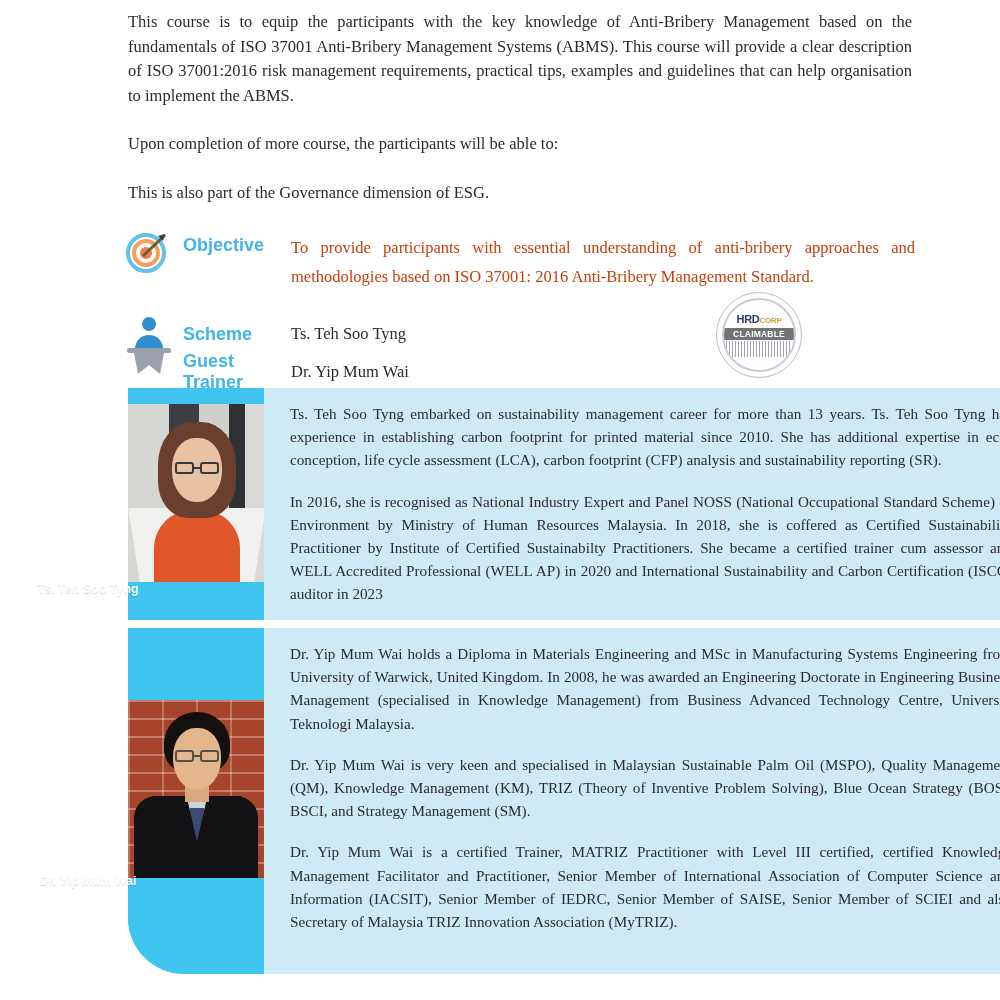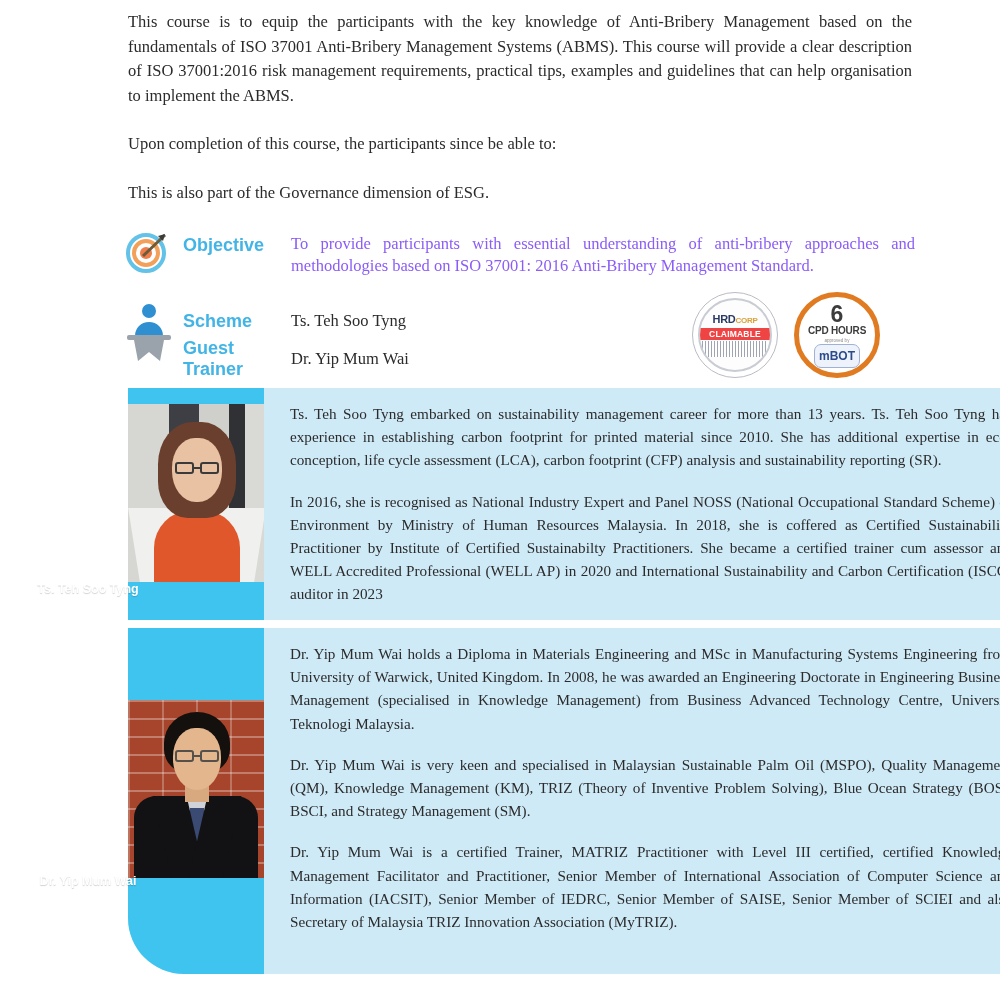--- a/index.html
+++ b/index.html
@@ -28,32 +28,32 @@
   .meta { position: absolute; left: 105px; top: 228px; width: 790px; }
   .row { display: flex; align-items: flex-start; }
 
   .icon-col { width: 58px; flex: 0 0 58px; }
   .label-col {
     width: 108px; flex: 0 0 108px;
     color: #42b4e6; font-weight: bold;
     font-family: "Liberation Sans", sans-serif;
     font-size: 18px;
   }
-  .val-col { flex: 1; font-size: 16.5px; line-height: 22px; color: #8b5cf6; text-align: justify; font-family: Liberation Serif, serif; }
+  .val-col { flex: 1; font-size: 16.5px; line-height: 29px; color: #c2410c; text-align: justify; font-family: Liberation Serif, serif; }
 
   .obj-row { margin-bottom: 14px; }
   .obj-label { padding-top: 7px; }
   .obj-text { padding-top: 5px; width: 620px; }
 
   .trainer-block { position: relative; padding-top: 10px; }
   .trainer-line { display: flex; align-items: center; height: 38px; }
   .trainer-name { font-size: 16.5px; color: #2b2b2b; }
 
   
-  .badges { position: absolute; left: 672px; top: 292px; display: flex; gap: 16px; }
+  .badges { position: absolute; left: 696px; top: 292px; display: flex; gap: 16px; flex-direction: column; }
   .badge { position: relative; width: 86px; height: 86px; }
 
   .hrd-outer {
     width: 86px; height: 86px; border-radius: 50%;
     background: #ffffff; border: 1px solid #b9bcc4;
     display: flex; align-items: center; justify-content: center;
     overflow: hidden;
   }
   .hrd-ring {
     width: 74px; height: 74px; border-radius: 50%;
@@ -62,21 +62,21 @@
     position: relative; overflow: hidden;
   }
   .hrd-top {
     font-family: "Liberation Sans", sans-serif;
     font-weight: bold; font-size: 11px; letter-spacing: -0.3px;
     color: #2b3a63; line-height: 11px;
   }
   .hrd-top .corp { color: #d9a23b; font-size: 8px; }
   .hrd-claim {
     margin-top: 2px;
-    background: #ef4444; color: #ffffff;
+    background: #737373; color: #ffffff;
     font-family: "Liberation Sans", sans-serif;
     font-weight: bold; font-size: 8.5px; letter-spacing: 0.2px;
     padding: 1px 6px; width: 70px; text-align: center;
   }
   .hrd-bars {
     margin-top: 1px; width: 66px; height: 16px;
     background: repeating-linear-gradient(to right, #8e95a6 0 1px, #ffffff 1px 3px);
     opacity: .85;
   }
 
@@ -190,21 +190,21 @@
   .bio-text p + p { margin-top: 18px; }
 </style>
 </head>
 <body>
 
 <div class="page">
 
   <div class="intro">
     <p>This course is to equip the participants with the key knowledge of Anti-Bribery Management based on the fundamentals of ISO 37001 Anti-Bribery Management Systems (ABMS). This course will provide a clear description of ISO 37001:2016 risk management requirements, practical tips, examples and guidelines that can help organisation to implement the ABMS.</p>
     <div class="gap-lg"></div>
-    <p class="plain">Upon completion of this course, the participants since be able to:</p>
+    <p class="plain">Upon completion of more course, the participants will be able to:</p>
     <div class="gap-lg"></div>
     <p class="plain">This is also part of the Governance dimension of ESG.</p>
   </div>
 
   <div class="meta">
 
     <div class="row obj-row">
       <div class="icon-col">
         <svg width="46" height="46" viewBox="0 0 46 46">
           <circle cx="21" cy="25" r="18" fill="none" stroke="#63c2e8" stroke-width="4"></circle>

